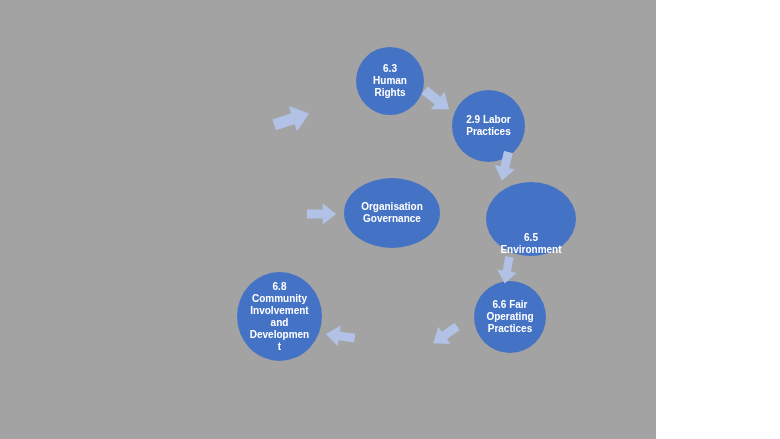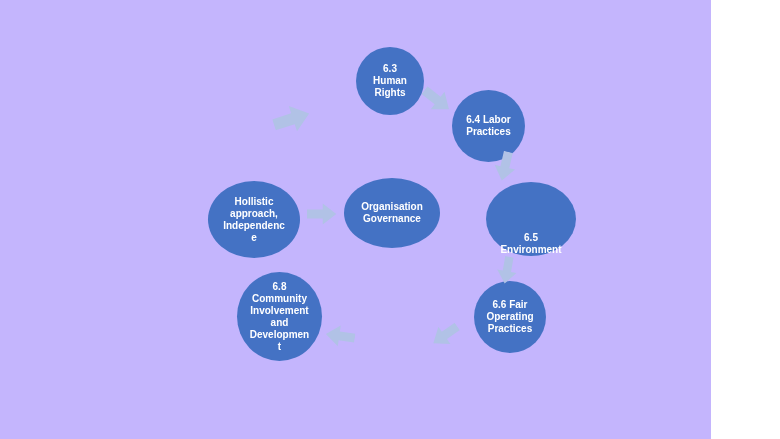--- a/index.html
+++ b/index.html
@@ -1,20 +1,20 @@
 <!DOCTYPE html>
 <html><head>
 <meta charset="utf-8">
 <style>
   html, body { margin: 0; padding: 0; background: #ffffff; }
   .stage {
     position: relative;
-    width: 711px;
+    width: 656px;
     height: 439px;
-    background: #c4b5fd;
+    background: #a3a3a3;
     overflow: hidden;
     font-family: "Liberation Sans", sans-serif;
   }
   .node {
     position: absolute;
     background: #4472C4;
     border-radius: 50%;
     display: flex;
     align-items: center;
     justify-content: center;
@@ -48,45 +48,39 @@
 <body>
 
 <div class="stage">
 
   <div class="node" id="n-human-rights">
     <span class="node-label">6.3
 Human
 Rights</span>
   </div>
   <div class="node" id="n-labor-practices">
-    <span class="node-label">6.4 Labor
+    <span class="node-label">2.9 Labor
 Practices</span>
   </div>
   <div class="node" id="n-environment">
     <span class="node-label">6.5
 Environment</span>
   </div>
   <div class="node" id="n-fair-operating">
     <span class="node-label">6.6 Fair
 Operating
 Practices</span>
   </div>
   <div class="node" id="n-community">
     <span class="node-label">6.8
 Community
 Involvement
 and
 Developmen
 t</span>
-  </div>
-  <div class="node" id="n-holistic">
-    <span class="node-label">Hollistic
-approach,
-Independenc
-e</span>
   </div>
   <div class="node" id="n-governance">
     <span class="node-label">Organisation
 Governance</span>
   </div>
 
   <svg class="arrow" id="a-entry" viewBox="0 0 40 30">
     <polygon points="0,9 21,9 21,1 39,15 21,29 21,21 0,21" fill="#b1c2e6"></polygon>
   </svg>
   <svg class="arrow" id="a-63-64" viewBox="0 0 40 30">

